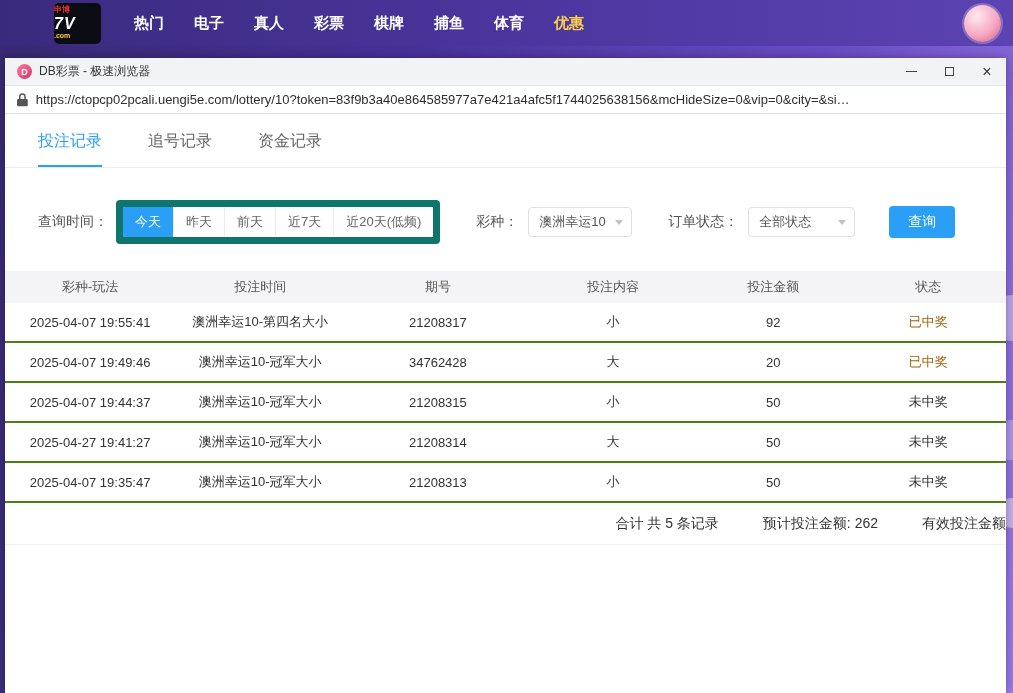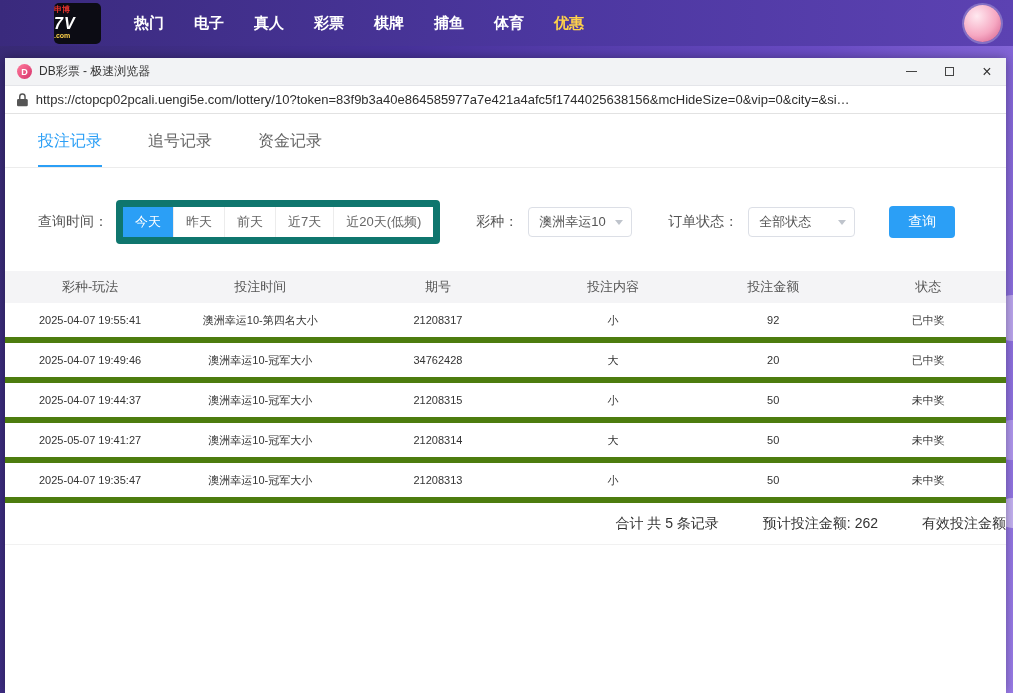--- a/index.html
+++ b/index.html
@@ -72,25 +72,25 @@
   .select.status { width:107px;text-align:right; }
   .chev { width:0; height:0; border-left:4px solid transparent; border-right:4px solid transparent;
     border-top:5px solid #bfc4cc; margin-left:6px; }
   .search-btn { margin-left:34px; width:66px; height:32px; background:#2b9ff6; color:#fff;
     border:none; border-radius:4px; font-size:14px; cursor:pointer;
     font-family:"Liberation Sans","DejaVu Sans",sans-serif; }
 
   
   .table { margin-top:27px; }
   .thead { display:flex; align-items:center; height:32px; background:#f4f4f6; font-size:13px; color:#555; }
-  .tr { display:flex; align-items:center; height:40px; font-size:11px; color:#333; border-bottom:6px solid #4d7c0f; }
+  .tr { display:flex; align-items:center; height:40px; font-size:13px; color:#333; border-bottom:2px solid #4d7c0f; }
   .cell { text-align:center; overflow:hidden; white-space:nowrap; }
   .c1 { width:17%; } .c2 { width:17%; } .c3 { width:18.5%; }
   .c4 { width:16.5%; } .c5 { width:15.5%; } .c6 { width:15.5%; }
-  .status-won { color:#404040;text-align:center; }
+  .status-won { color:#a16207;text-align:center; }
 
   
   .summary { display:flex; justify-content:flex-end; align-items:center; height:42px;
     gap:44px; font-size:14px; color:#333; border-bottom:1px solid #f1f1f1; white-space:nowrap; }
 </style>
 </head>
 <body>
 
 <div class="blob b1"></div>
 <div class="blob b2"></div>
@@ -202,21 +202,21 @@
           </div>
           <div class="tr">
             <div class="cell c1">2025-04-07 19:44:37</div>
             <div class="cell c2">澳洲幸运10-冠军大小</div>
             <div class="cell c3">21208315</div>
             <div class="cell c4">小</div>
             <div class="cell c5">50</div>
             <div class="cell c6">未中奖</div>
           </div>
           <div class="tr">
-            <div class="cell c1">2025-05-07 19:41:27</div>
+            <div class="cell c1">2025-04-27 19:41:27</div>
             <div class="cell c2">澳洲幸运10-冠军大小</div>
             <div class="cell c3">21208314</div>
             <div class="cell c4">大</div>
             <div class="cell c5">50</div>
             <div class="cell c6">未中奖</div>
           </div>
           <div class="tr">
             <div class="cell c1">2025-04-07 19:35:47</div>
             <div class="cell c2">澳洲幸运10-冠军大小</div>
             <div class="cell c3">21208313</div>

